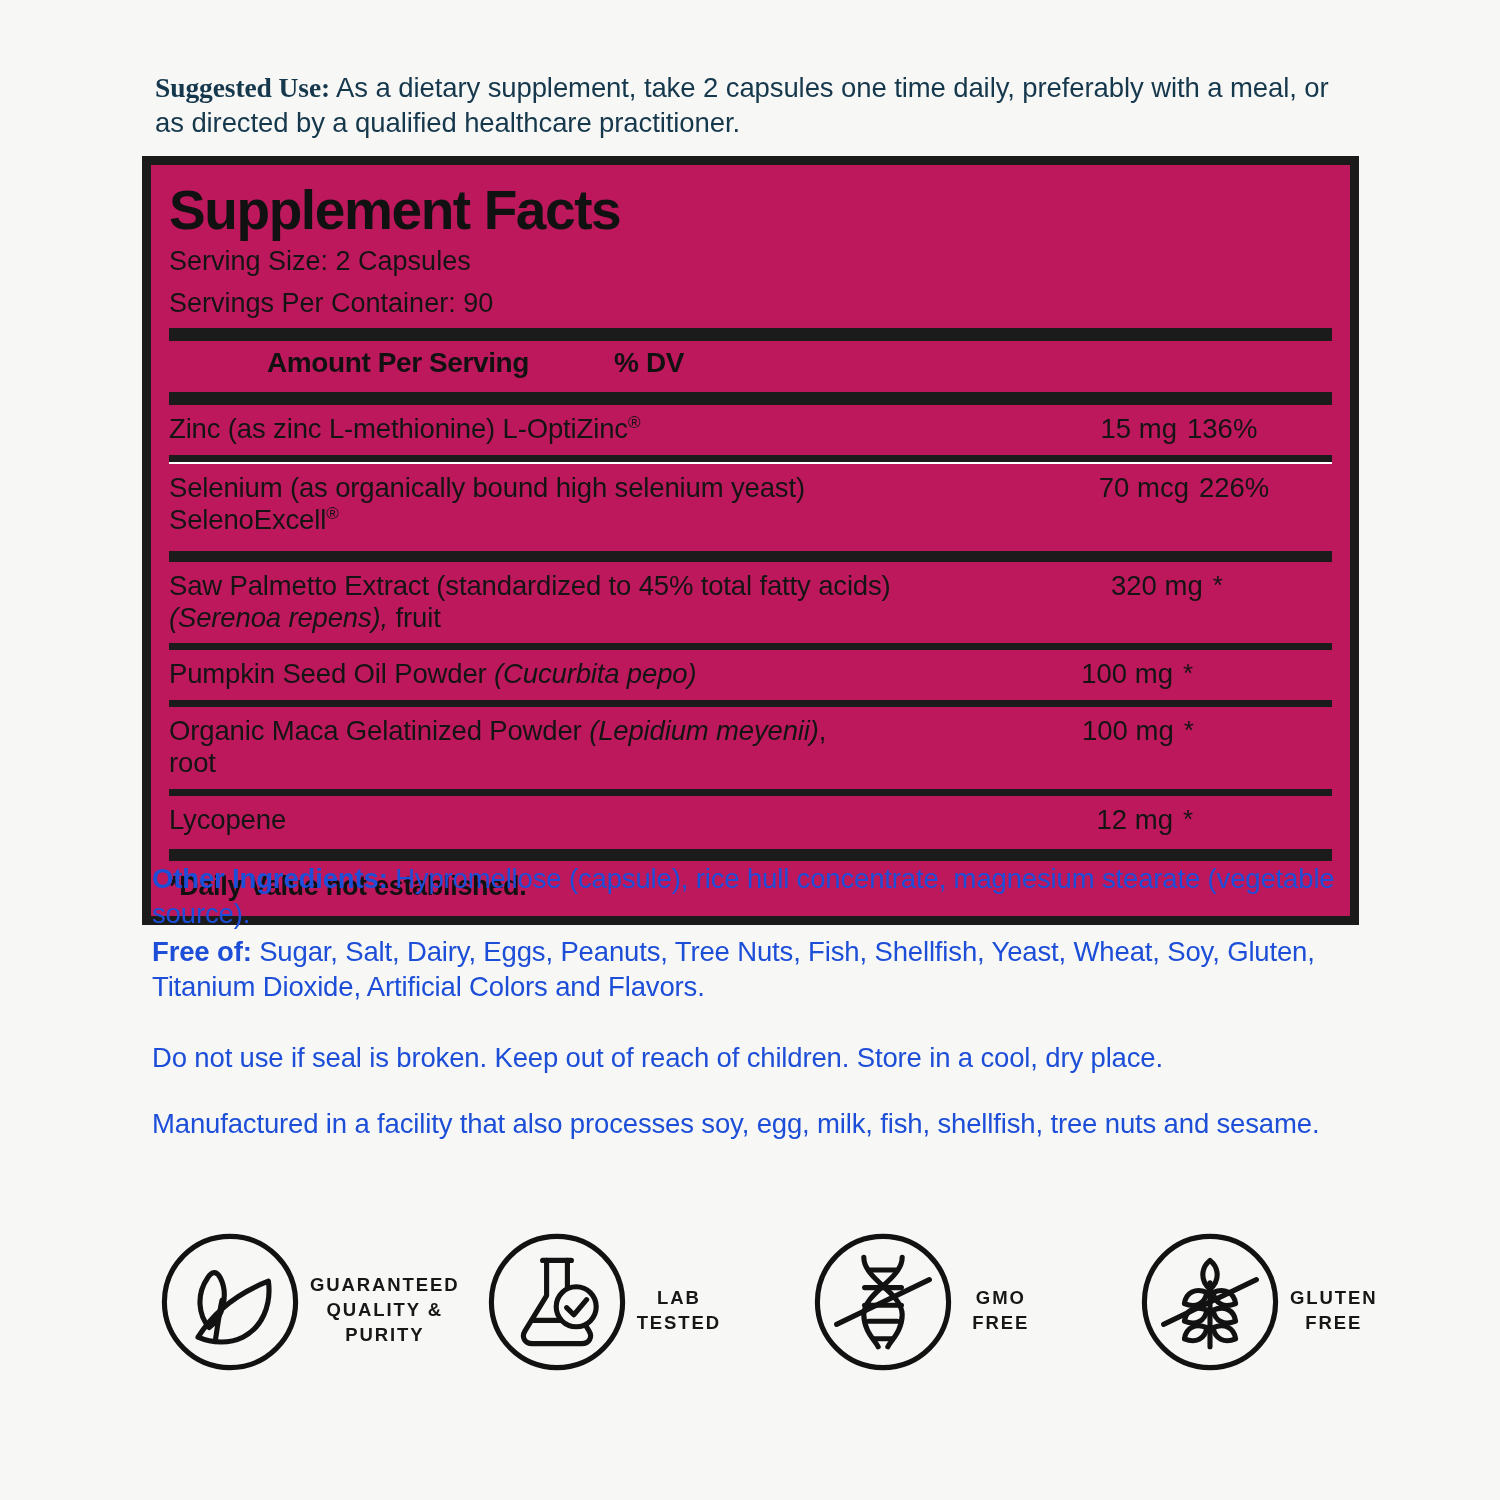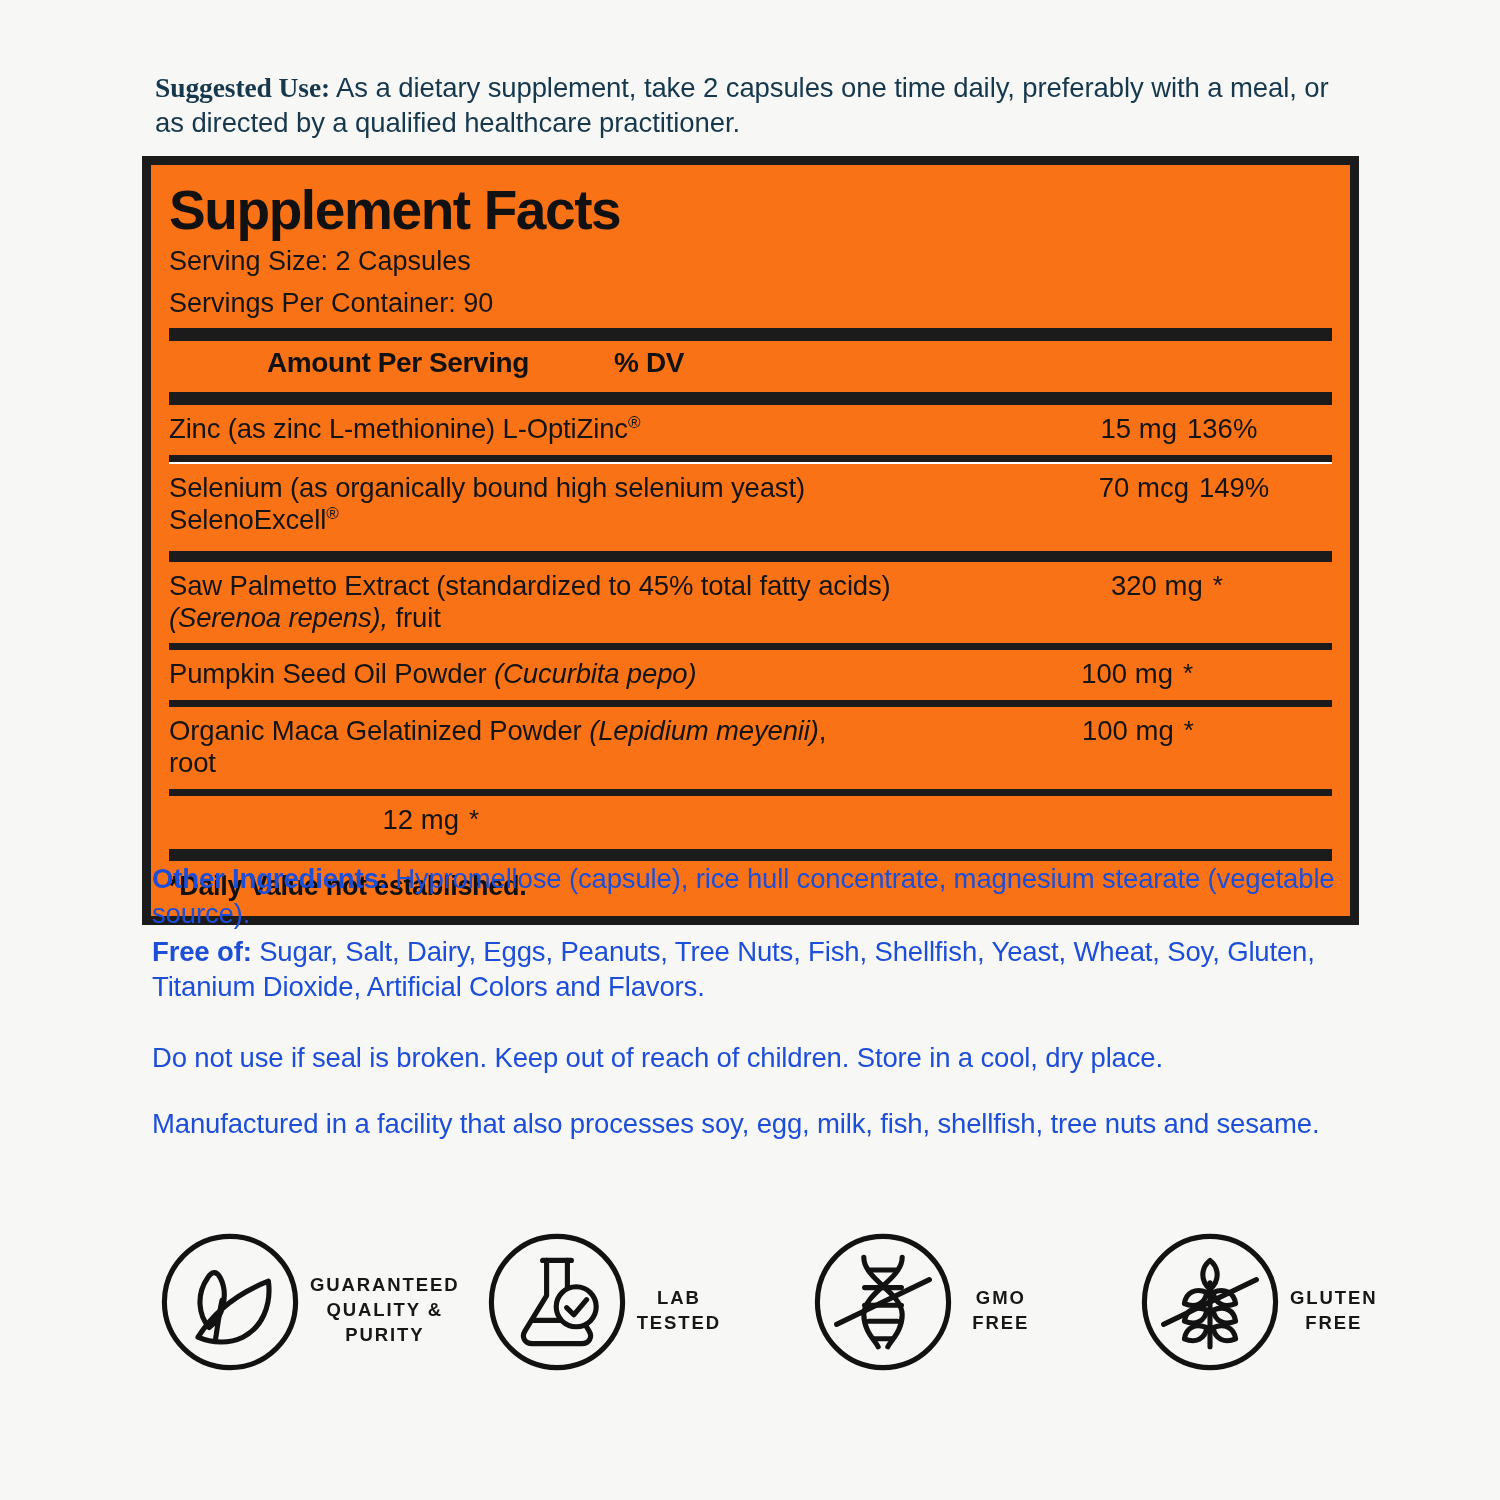--- a/index.html
+++ b/index.html
@@ -36,21 +36,21 @@
     font-weight: bold;
     font-family: Liberation Serif, serif;
   }
 
   
   .sf-panel {
     position: absolute;
     left: 142px;
     top: 156px;
     width: 1217px;
-    background: #f97316;
+    background: #be185d;
     border: 9px solid #1b1b1b;
     box-sizing: border-box;
     padding: 0 18px 0 18px;
   }
   .sf-title {
     font-size: 55px;
     font-weight: bold;
     color: #111111;
     letter-spacing: -1.4px;
     line-height: 1;
@@ -208,21 +208,21 @@
       <div class="nm"><span>Zinc (as zinc L-methionine) L-OptiZinc</span><span class="sup">®</span></div>
       <div class="amt">15 mg</div>
       <div class="dv">136%</div>
     </div>
     <div class="rule rule-med"></div>
     <div class="rule rule-thin" style="height:2px;background:#ffffff;"></div>
 
     <div class="sf-row">
       <div class="nm"><span>Selenium (as organically bound high selenium yeast) SelenoExcell</span><span class="sup">®</span></div>
       <div class="amt">70 mcg</div>
-      <div class="dv">149%</div>
+      <div class="dv">226%</div>
     </div>
     <div class="rule rule-thick" style="height:11px;"></div>
 
     <div class="sf-row">
       <div class="nm"><span>Saw Palmetto Extract (standardized to 45% total fatty acids) </span><span class="ital">(Serenoa repens),</span><span> fruit</span></div>
       <div class="amt">320 mg</div>
       <div class="dv star">*</div>
     </div>
     <div class="rule rule-med"></div>
 
@@ -234,20 +234,21 @@
     <div class="rule rule-med"></div>
 
     <div class="sf-row">
       <div class="nm"><span>Organic Maca Gelatinized Powder  </span><span class="ital">(Lepidium meyenii)</span><span>, root</span></div>
       <div class="amt">100 mg</div>
       <div class="dv star">*</div>
     </div>
     <div class="rule rule-med"></div>
 
     <div class="sf-row">
+      <div class="nm"><span>Lycopene</span></div>
       <div class="amt">12 mg</div>
       <div class="dv star">*</div>
     </div>
 
     <div class="rule rule-thick" style="height:12px;margin-top:4px;"></div>
 
     <div class="sf-footnote">*Daily Value not established.</div>
   </div>
 
   <div class="lower">

